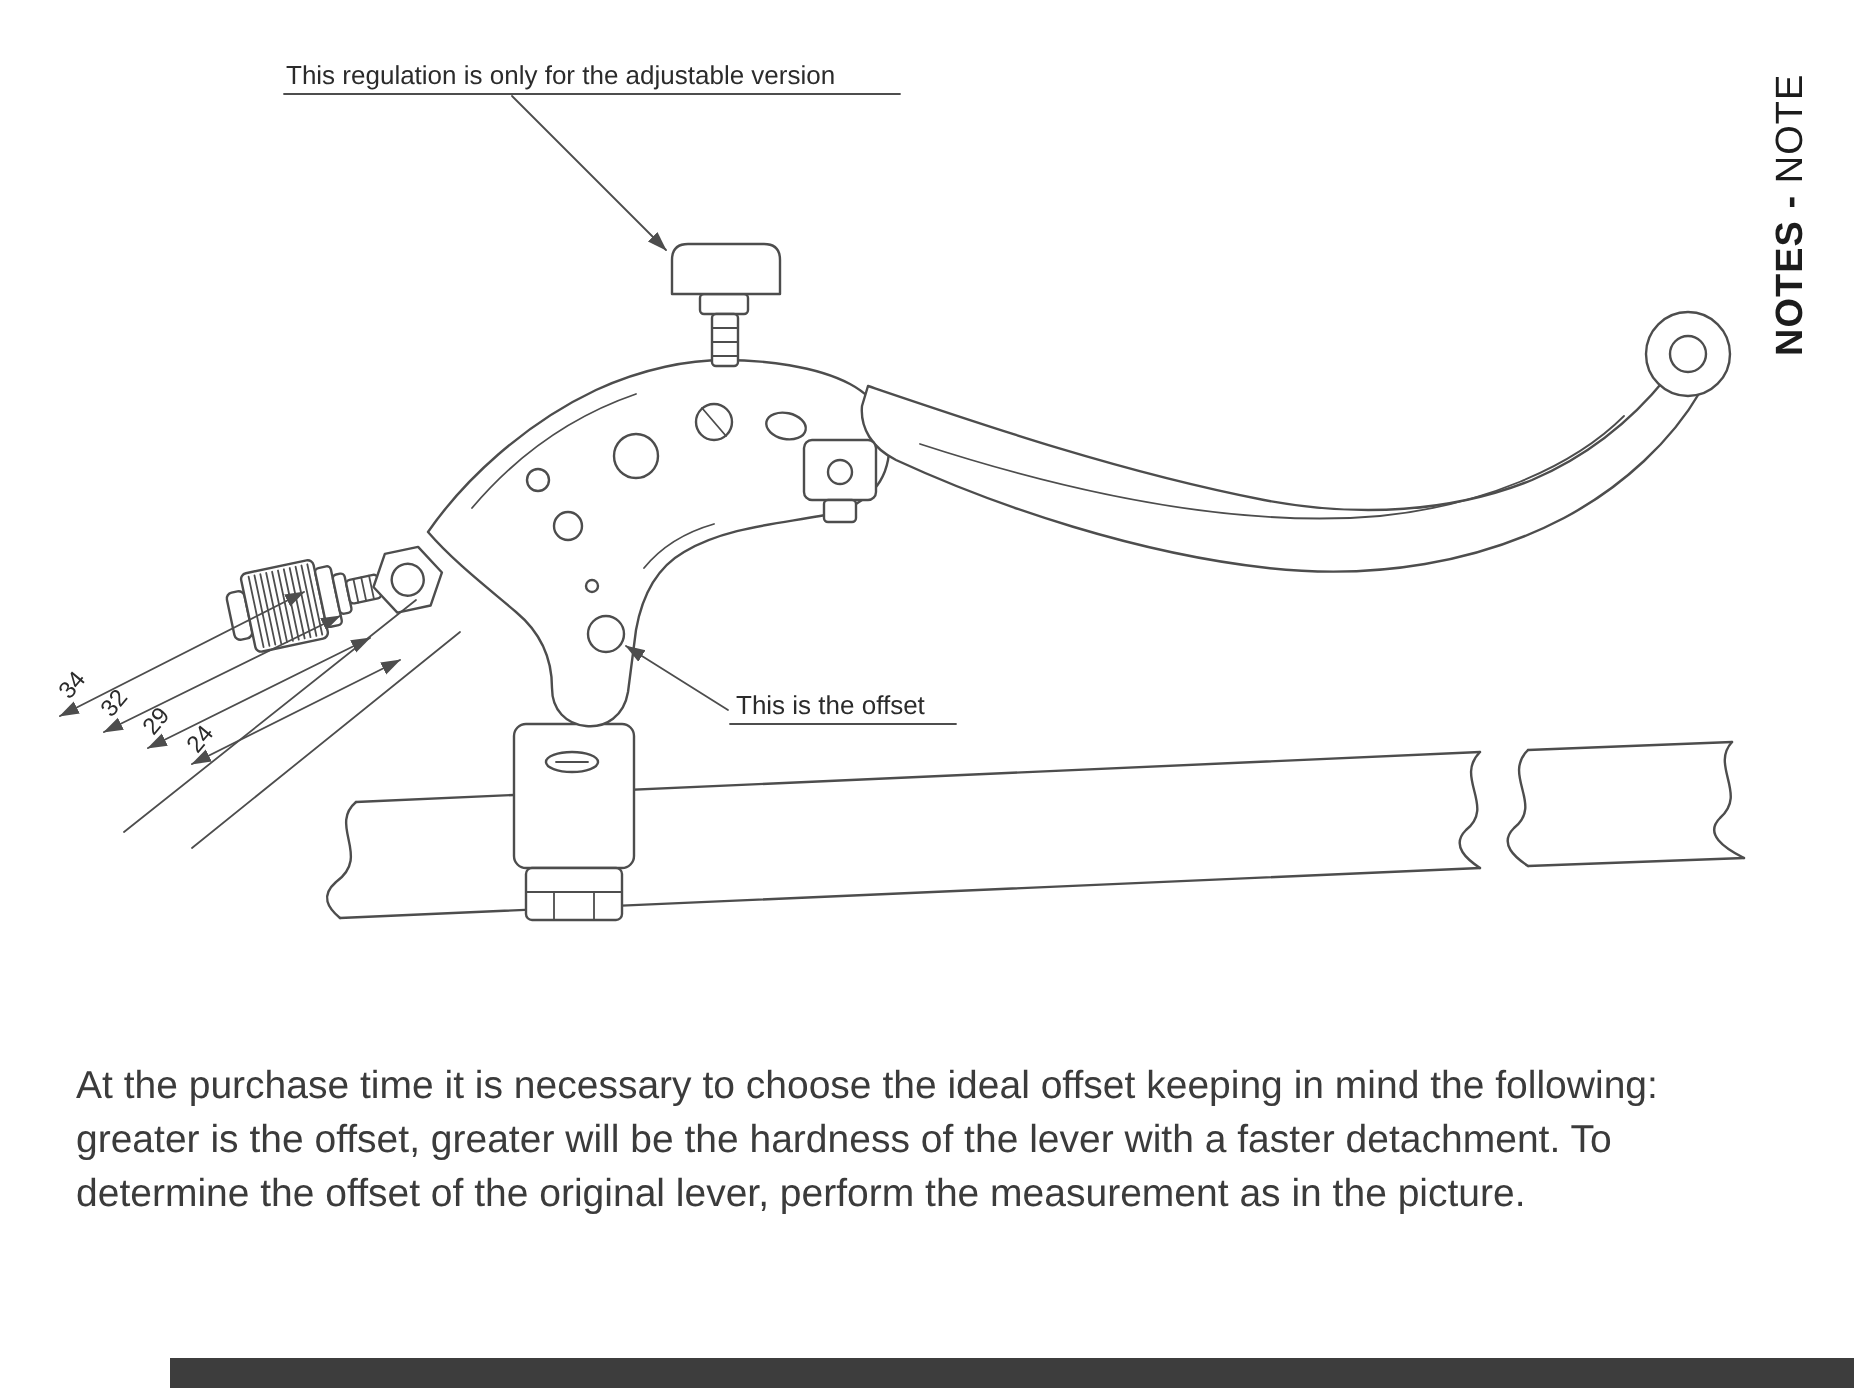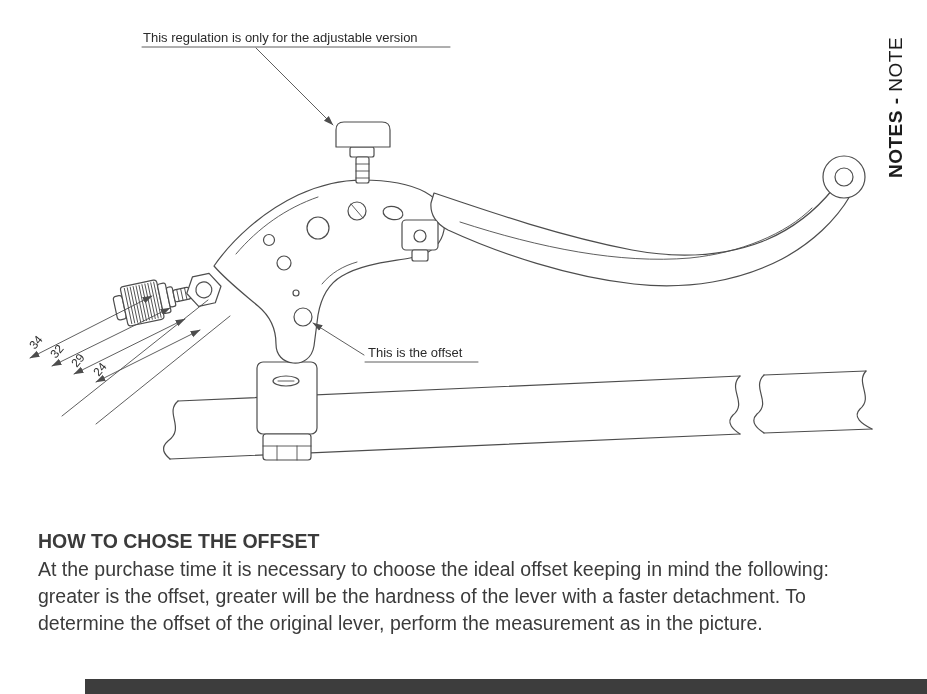--- a/index.html
+++ b/index.html
@@ -147,19 +147,18 @@
     </g>
   </svg>
 
   <div class="side-note">
     <div class="side-note-inner">
       <span class="primary">NOTES - </span><span class="secondary">NOTE</span>
     </div>
   </div>
 
   <div class="text-block">
-    <h2>HOW TO CHOSE THE OFFSET</h2>
     <p>At the purchase time it is necessary to choose the ideal offset keeping in mind the following: greater is the offset, greater will be the hardness of the lever with a faster detachment. To determine the offset of the original lever, perform the measurement as in the picture.</p>
   </div>
 
   <div class="footer-bar"></div>
 
 </div>
 
 </body></html>

